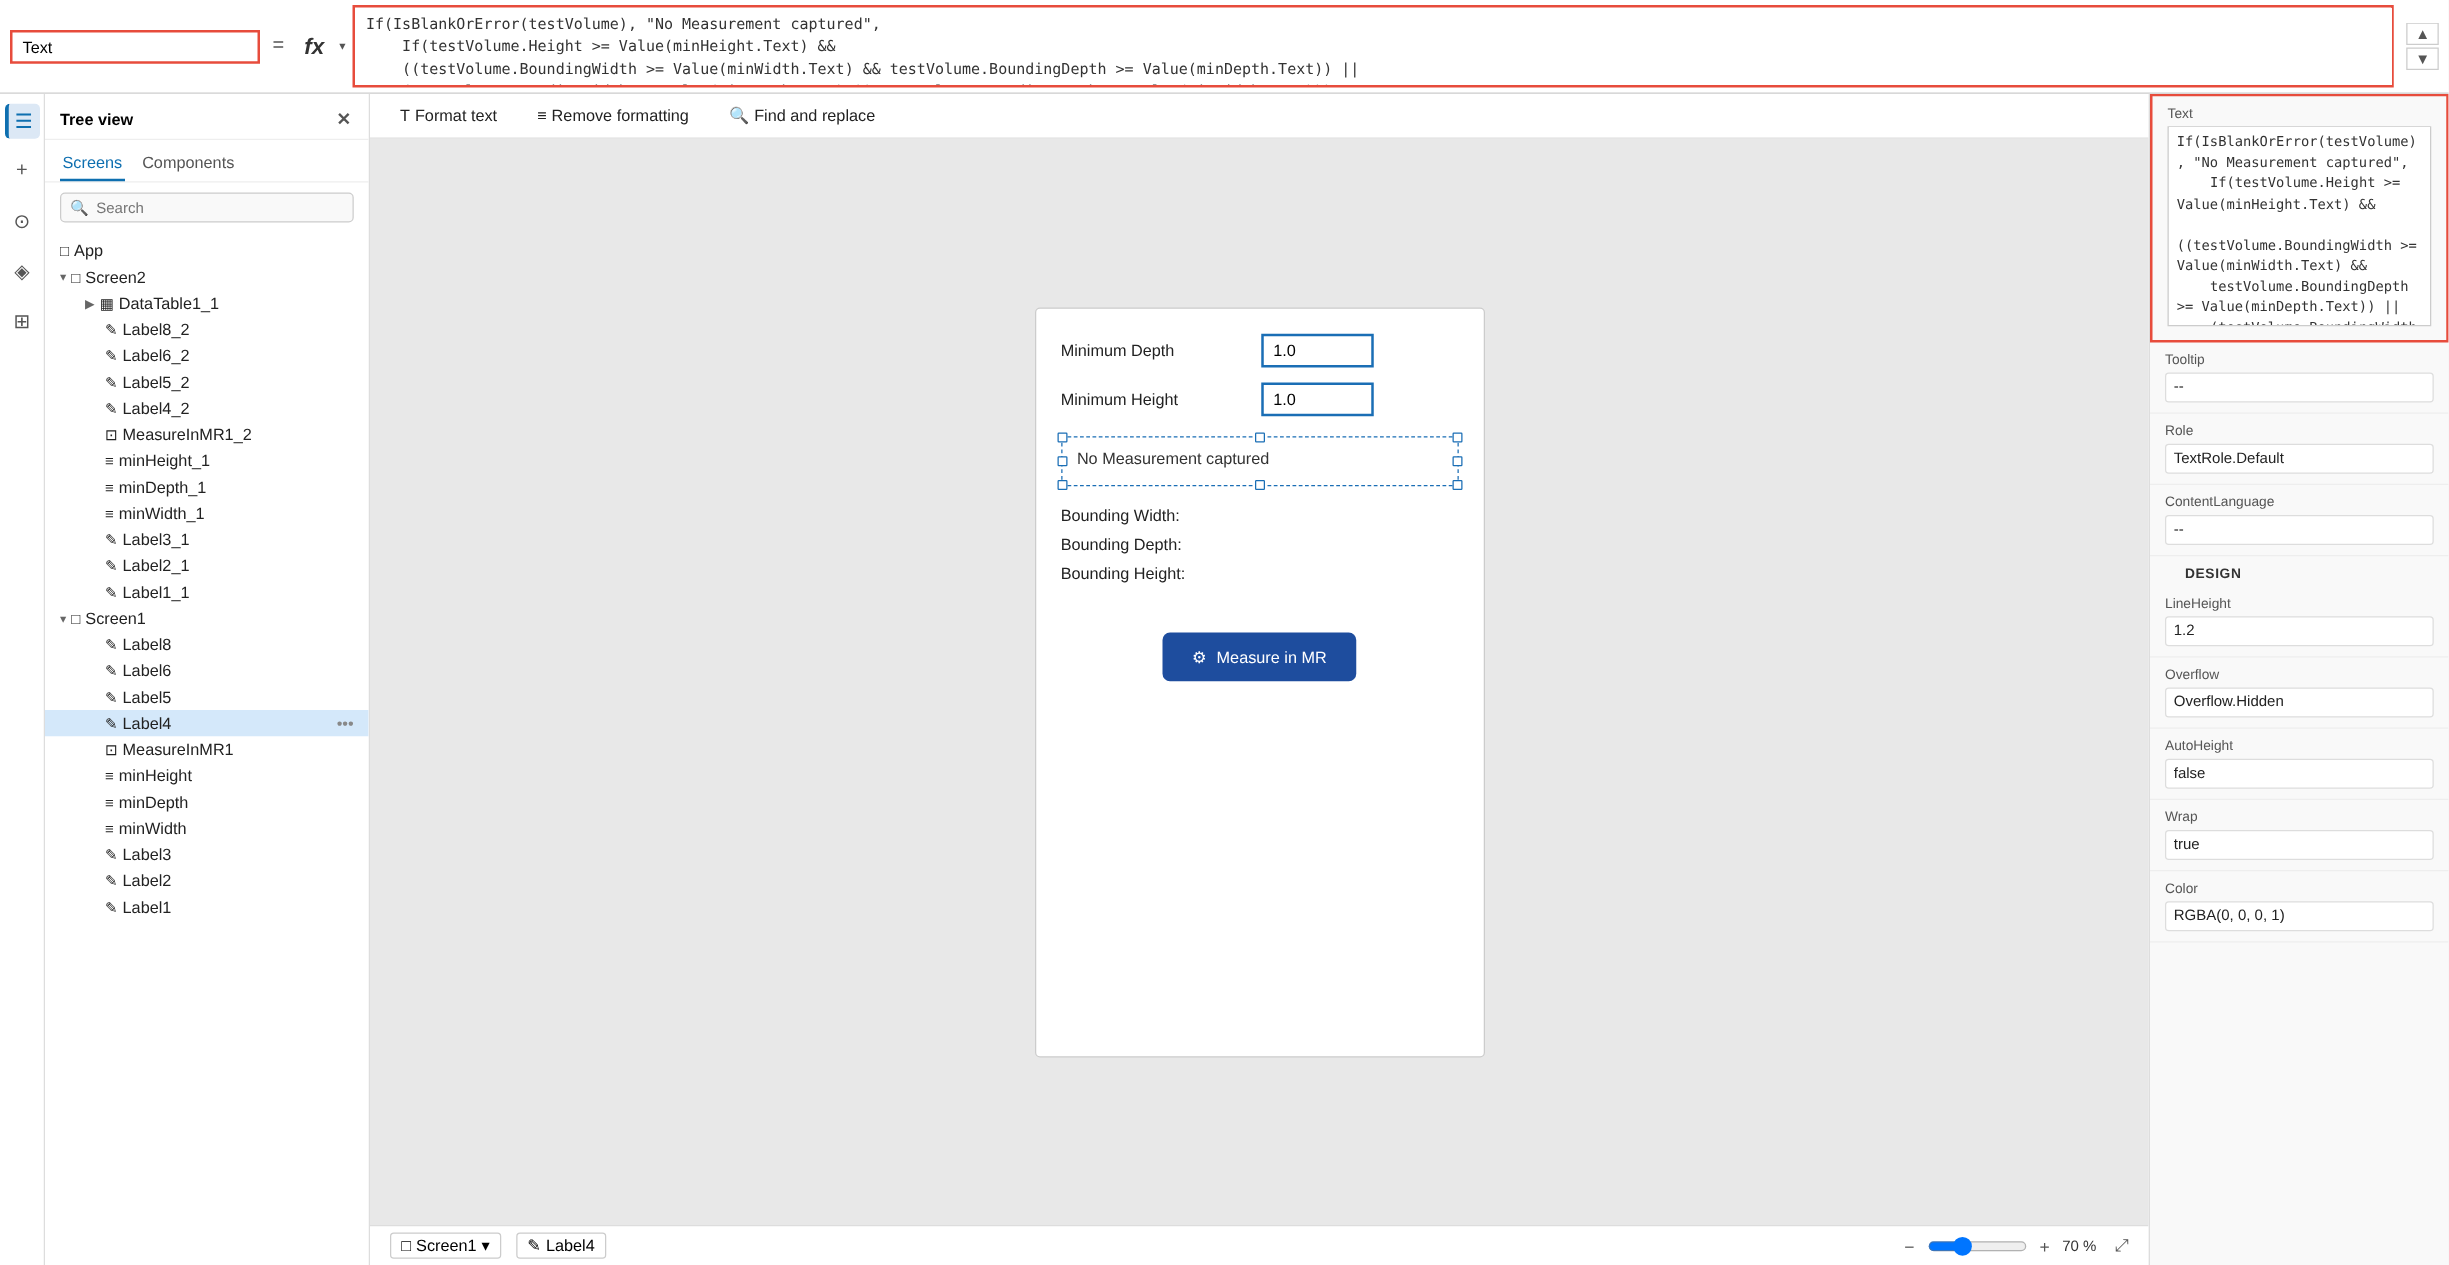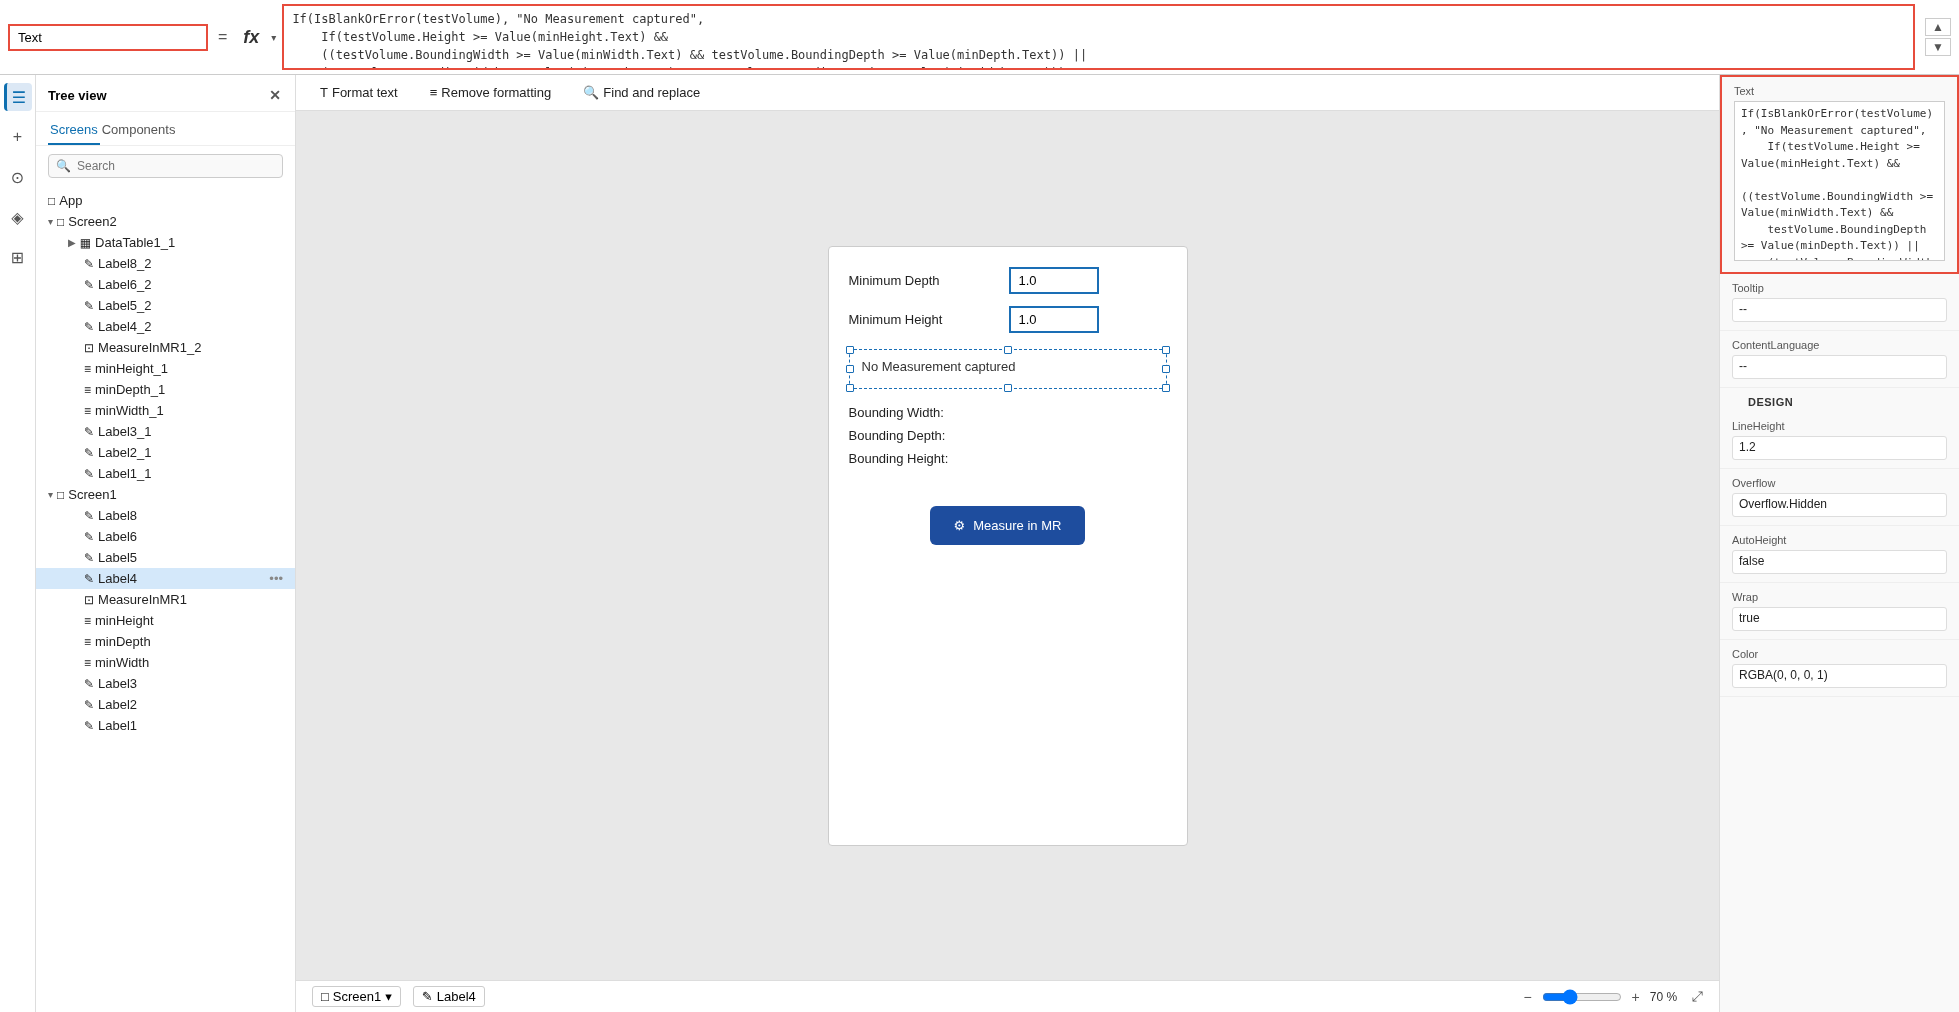--- a/index.html
+++ b/index.html
@@ -122,20 +122,21 @@
     }
     .tree-panel-header .close-btn {
       cursor: pointer;
       color: #555;
       font-size: 14px;
       padding: 2px;
     }
     .tree-tabs {
       display: flex;
       padding: 6px 12px 0;
+      gap: 12px;
       border-bottom: 1px solid #eee;
     }
     .tree-tab {
       padding: 4px 2px 6px;
       cursor: pointer;
       font-size: 13px;
       color: #555;
       border-bottom: 2px solid transparent;
     }
     .tree-tab.active {
@@ -690,20 +691,24 @@
     (testVolume.BoundingWidth &gt;=
     Value(minDepth.Text) &amp;&amp;</textarea>
       </div>
     </div>
 
     <div class="right-panel-section">
       <div class="prop-label">Tooltip</div>
       <div class="prop-value">--</div>
     </div>
 
+    <div class="right-panel-section">
+      <div class="prop-label">Role</div>
+      <div class="prop-value">TextRole.Default</div>
+    </div>
 
     <div class="right-panel-section">
       <div class="prop-label">ContentLanguage</div>
       <div class="prop-value">--</div>
     </div>
 
     <div class="section-heading">DESIGN</div>
 
     <div class="right-panel-section">
       <div class="prop-label">LineHeight</div>

